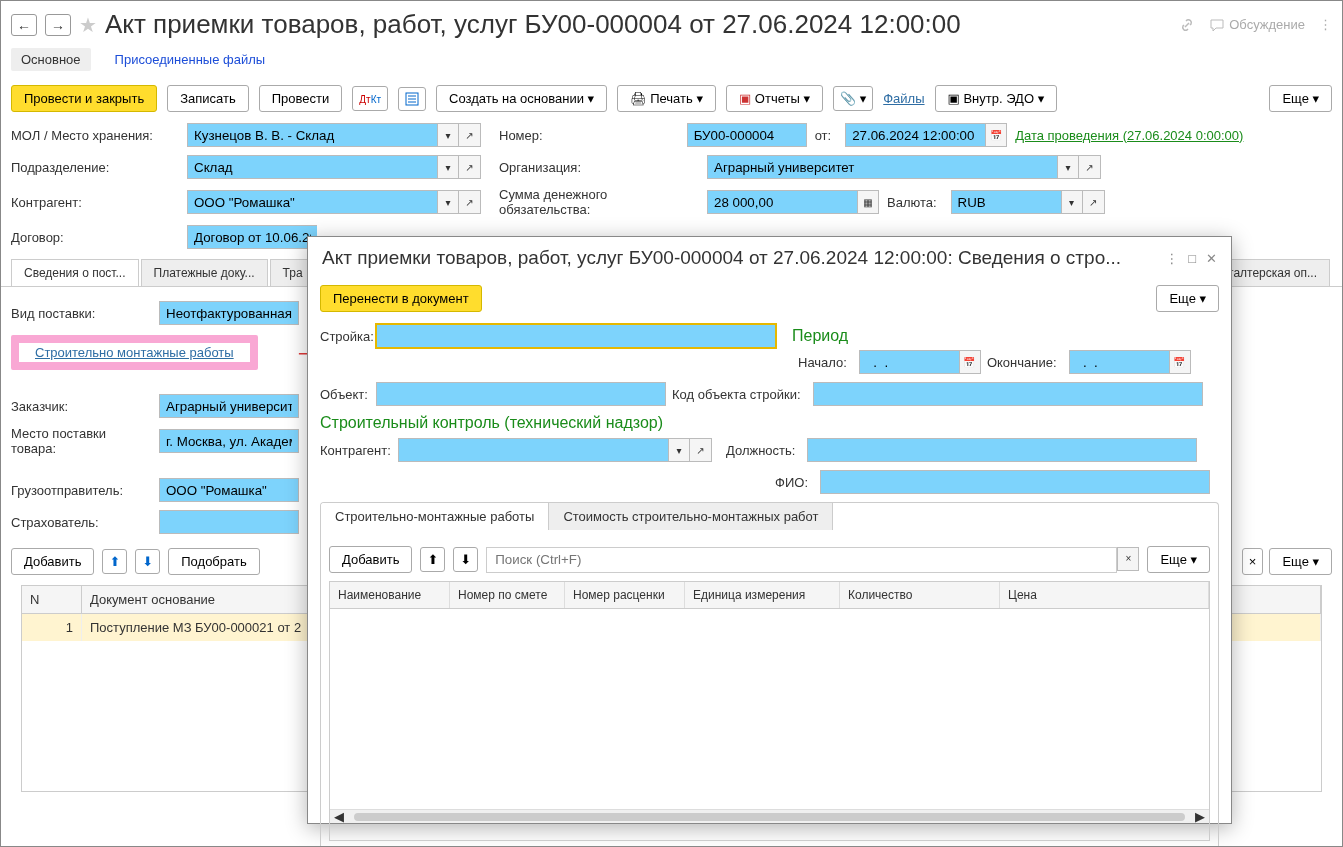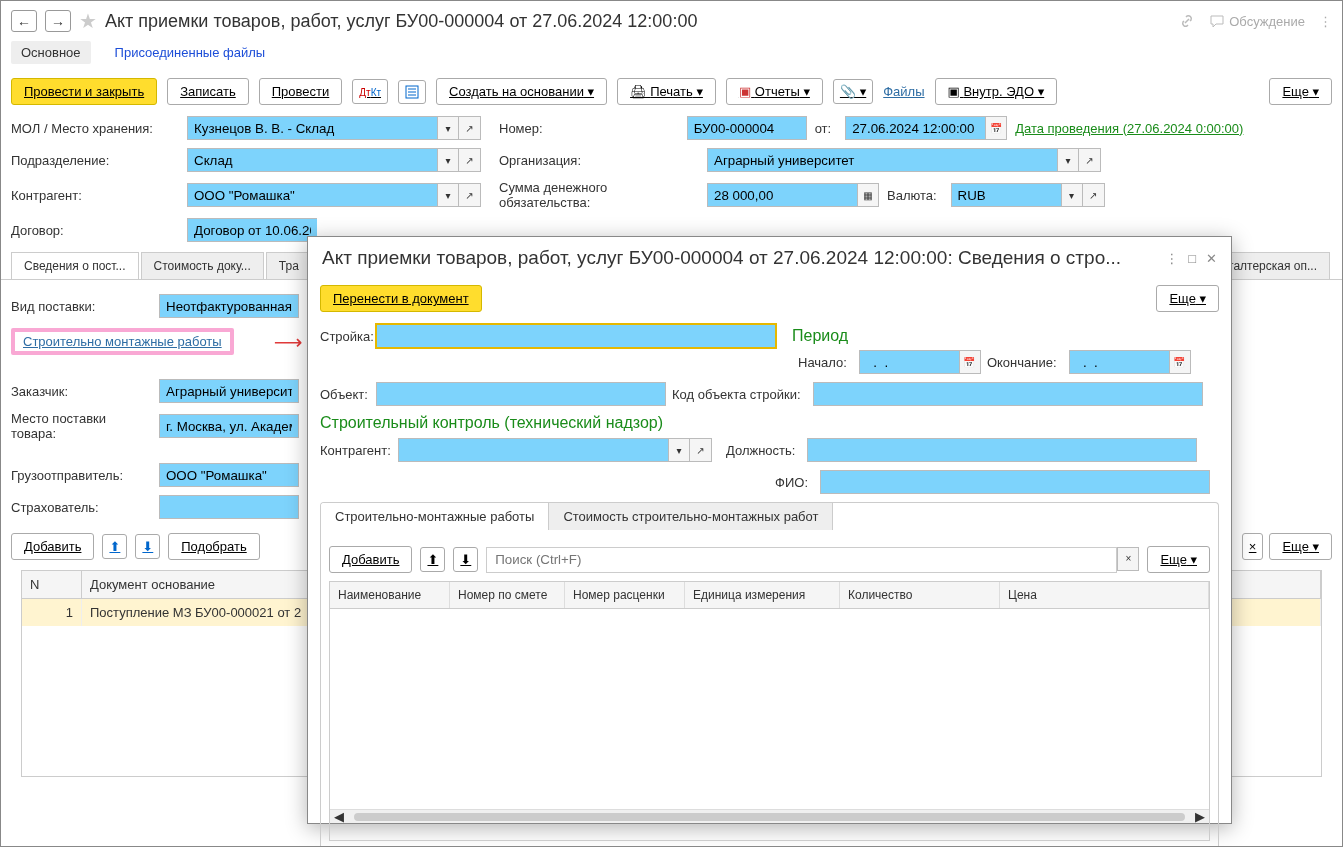--- a/index.html
+++ b/index.html
@@ -1,43 +1,43 @@
 <!DOCTYPE html>
 <html><head>
 <meta charset="utf-8">
 <style>
 * { box-sizing: border-box; margin: 0; padding: 0; }
 body { font-family: Arial, sans-serif; font-size: 13px; background: #fff; color: #333; width: 1343px; height: 847px; position: relative; border: 1px solid #888; overflow: hidden; }
 .hdr { display: flex; align-items: center; padding: 8px 10px; gap: 8px; }
 .nav-btn { width: 26px; height: 22px; border: 1px solid #999; background: #fff; border-radius: 3px; display: flex; align-items: center; justify-content: center; cursor: pointer; font-size: 14px; }
 .star { color: #ccc; font-size: 20px; }
-.title { font-size: 18px; font-weight: 400; }
+.title { font-size: 26px; font-weight: 400; }
 .hdr-right { margin-left: auto; display: flex; gap: 14px; color: #aaa; align-items: center; }
 .sub-tabs { padding: 0 10px 8px; display: flex; gap: 14px; }
 .sub-tab { padding: 4px 10px; cursor: pointer; }
 .sub-tab.active { background: #eee; border-radius: 2px; }
 .sub-tab.link { color: #1d4ed8; }
 .toolbar { padding: 6px 10px; display: flex; gap: 10px; align-items: center; border-bottom: 1px solid transparent; }
-.btn { padding: 5px 12px; border: 1px solid #aaa; background: #fff; border-radius: 3px; cursor: pointer; font-size: 13px; white-space: nowrap; text-decoration: underline; }
+.btn { padding: 5px 12px; border: 1px solid #aaa; background: #fff; border-radius: 3px; cursor: pointer; font-size: 13px; white-space: nowrap; }
 .btn.yellow { background: #ffdd2d; border-color: #d4b800; }
 .btn.sm { padding: 4px 6px; }
 .link-txt { color: #2e6da4; text-decoration: underline; cursor: pointer; }
 .form-row { display: flex; align-items: center; padding: 4px 10px; gap: 8px; }
 .lbl { width: 168px; color: #333; }
 .lbl2 { color: #333; padding-right: 6px; }
 .inp { height: 24px; border: 1px solid #bbb; padding: 2px 6px; background: #7dd3fc; }
 .inp-grp { display: flex; }
 .inp-grp .inp { border-right: 0; }
 .inp-btn { width: 22px; height: 24px; border: 1px solid #bbb; background: #f5f5f5; display: flex; align-items: center; justify-content: center; cursor: pointer; font-size: 10px; }
 .inp-btn + .inp-btn { border-left: 0; }
 .green-link { color: #1a8c1a; text-decoration: underline; cursor: pointer; }
 .tabs-bar { display: flex; border-bottom: 1px solid #ccc; padding: 0 10px; margin-top: 6px; }
 .tab { padding: 6px 12px; background: #eee; border: 1px solid #ccc; border-bottom: none; margin-right: 2px; cursor: pointer; font-size: 12px; }
 .tab.active { background: #fff; }
-.hl-link { color: #2e6da4; text-decoration: underline; border: 4px solid #f9a8d4; padding: 2px 8px; border-radius: 2px; display: inline-block; }
+.hl-link { color: #2e6da4; text-decoration: underline; border: 8px solid #f9a8d4; padding: 2px 16px; border-radius: 2px; display: inline-block; }
 .arrow-red { color: #e03a3a; font-size: 20px; }
 .tbl { border: 1px solid #ccc; margin: 6px 10px; }
 .tbl-hdr { display: flex; background: #f5f5f5; border-bottom: 1px solid #ccc; }
 .tbl-hdr > div { padding: 6px 8px; border-right: 1px solid #ccc; }
 .tbl-row { display: flex; background: #fff4d0; }
 .tbl-row > div { padding: 6px 8px; border-right: 1px solid #eee; }
 .modal { position: absolute; left: 306px; top: 235px; width: 925px; height: 588px; background: #fff; border: 1px solid #888; box-shadow: 0 4px 20px rgba(0,0,0,0.3); }
 .modal-hdr { display: flex; align-items: center; padding: 10px 14px; gap: 10px; }
 .modal-title { font-size: 19px; flex: 1; overflow: hidden; text-overflow: ellipsis; white-space: nowrap; }
 .modal-ctrl { display: flex; gap: 10px; color: #888; }
@@ -166,21 +166,21 @@
 
 <div class="form-row">
   <span class="lbl">Договор:</span>
   <div class="inp-grp">
       <input class="inp" style="width: 130px;" value="Договор от 10.06.2024 №">
     </div>
 </div>
 
 <div class="tabs-bar">
   <div class="tab active">Сведения о пост...</div>
-  <div class="tab">Стоимость доку...</div>
+  <div class="tab">Платежные доку...</div>
   <div class="tab">Тра</div>
   <div style="margin-left:auto" class="tab">хгалтерская оп...</div>
 </div>
 
 <div style="padding:10px">
   <div class="form-row" style="padding-left:0">
     <span class="lbl" style="width:140px">Вид поставки:</span>
     <input class="inp" style="width: 140px;" value="Неотфактурованная по">
   </div>
   <div style="display:flex;align-items:center;gap:40px;margin:6px 0 20px">

